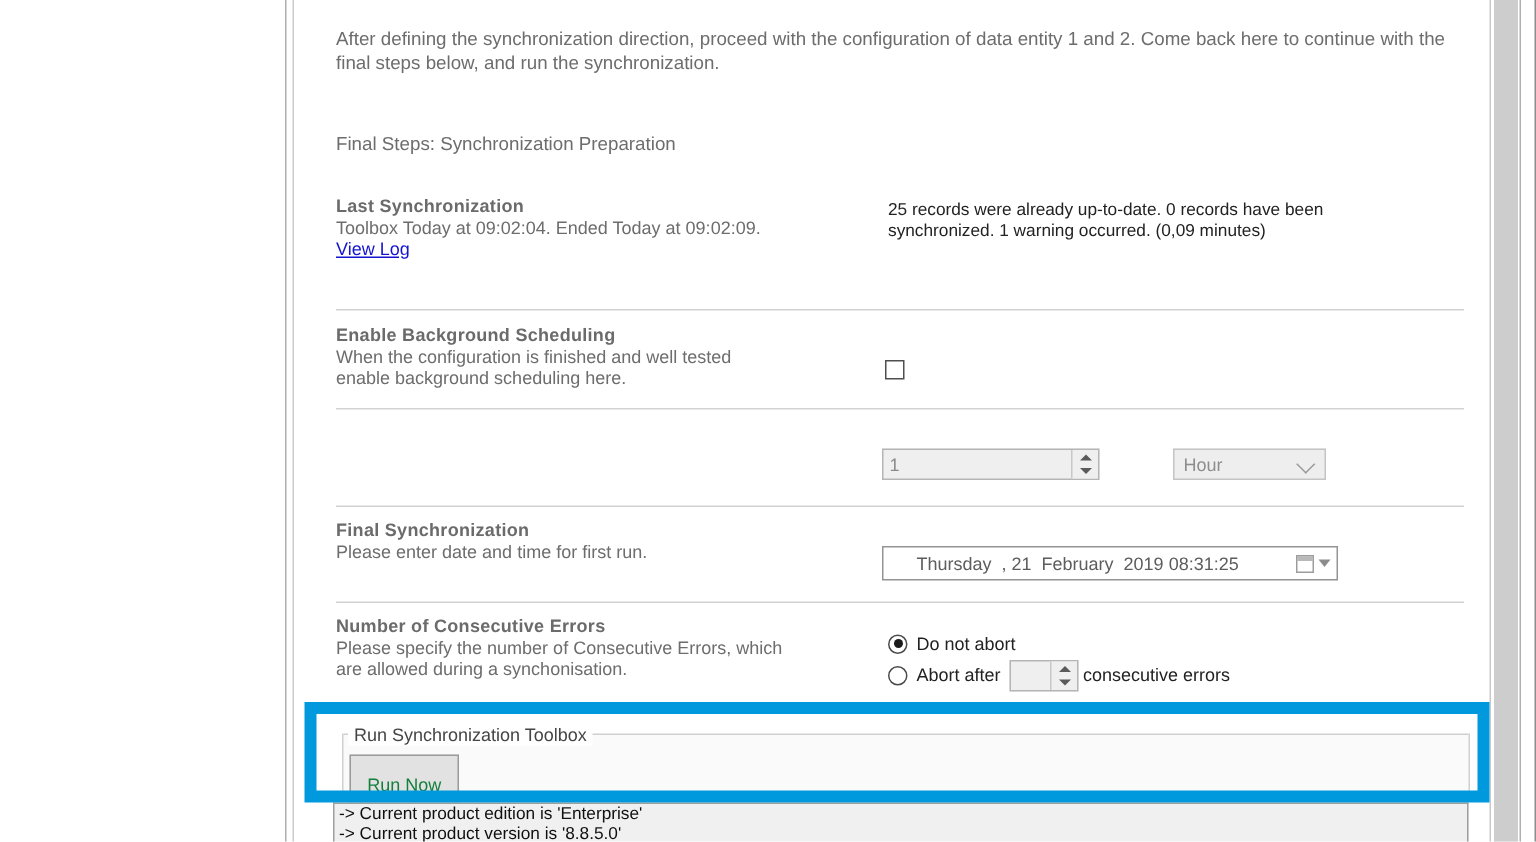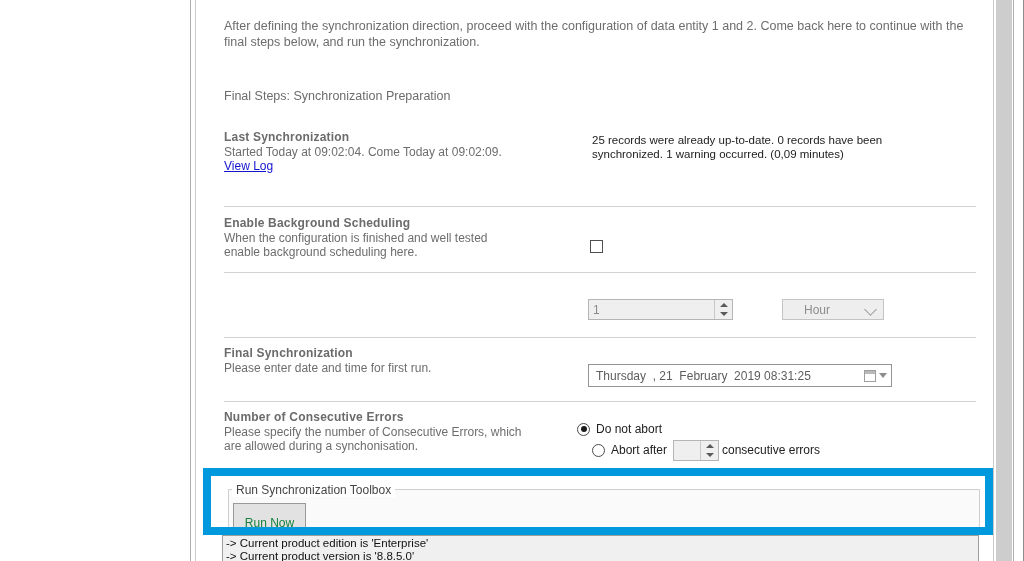--- a/index.html
+++ b/index.html
@@ -177,21 +177,21 @@
   .combo {
     position: absolute;
     height: 21px;
     border: 1px solid #c4c4c4;
     background: #eeeeee;
     box-sizing: border-box;
     display: flex;
     align-items: center;
     color: #8d8d8d;
     font-size: 12px;
-    padding-left: 21px;
+    padding-left: 6px;
   }
   .combo .chev {
     position: absolute;
     right: 8px;
     top: 50%;
     width: 8px;
     height: 8px;
     margin-top: -5px;
     border-right: 1px solid #9a9a9a;
     border-bottom: 1px solid #9a9a9a;
@@ -199,21 +199,21 @@
   }
 
   .datetime {
     position: absolute;
     height: 23px;
     border: 1px solid #949494;
     background: #ffffff;
     box-sizing: border-box;
     display: flex;
     align-items: center;
-    padding-left: 7px;
+    padding-left: 22px;
     color: #5d5d5d;
     font-size: 12px;
     white-space: pre;
   }
   .datetime .dt-drop {
     position: absolute;
     right: 4px;
     top: 50%;
     transform: translateY(-50%);
     display: flex;
@@ -413,21 +413,21 @@
 
   <div class="top-clipped-box"></div>
 
   <div id="content-panel">
 
     <div class="intro-text">After defining the synchronization direction, proceed with the configuration of data entity 1 and 2. Come back here to continue with the final steps below, and run the synchronization.</div>
     <div class="section-caption">Final Steps: Synchronization Preparation</div>
 
     <div class="row" style="top:130px;">
       <div class="row-title">Last Synchronization</div>
-      <div class="row-desc">Started  Today at 09:02:04. Come Today at 09:02:09.</div>
+      <div class="row-desc">Toolbox  Today at 09:02:04. Ended Today at 09:02:09.</div>
       <a class="link">View Log</a>
     </div>
     <div class="result-text" style="left:396px; top:133px; width:300px;">
       <div>25 records were already up-to-date. 0 records have been</div>
       <div>synchronized. 1 warning occurred. (0,09 minutes)</div>
     </div>
     <div class="divider" style="top:206px;"></div>
 
     <div class="row" style="top:216px;">
       <div class="row-title">Enable Background Scheduling</div>
@@ -462,21 +462,21 @@
       </span>
     </div>
     <div class="divider" style="top:401px;"></div>
 
     <div class="row" style="top:410px;">
       <div class="row-title">Number of Consecutive Errors</div>
       <div class="row-desc">Please specify the number of Consecutive Errors, which</div>
       <div class="row-desc">are allowed during a synchonisation.</div>
     </div>
 
-    <div class="radio-line" style="left:381px; top:422px;">
+    <div class="radio-line" style="left:396px; top:422px;">
       <span class="radio checked"></span>
       <span>Do not abort</span>
     </div>
 
     <div class="radio-line" style="left:396px; top:443px;">
       <span class="radio"></span>
       <span>Abort after</span>
     </div>
     <div class="spinner small" style="left:477px; top:440px;">
       <div class="sp-value"></div>

